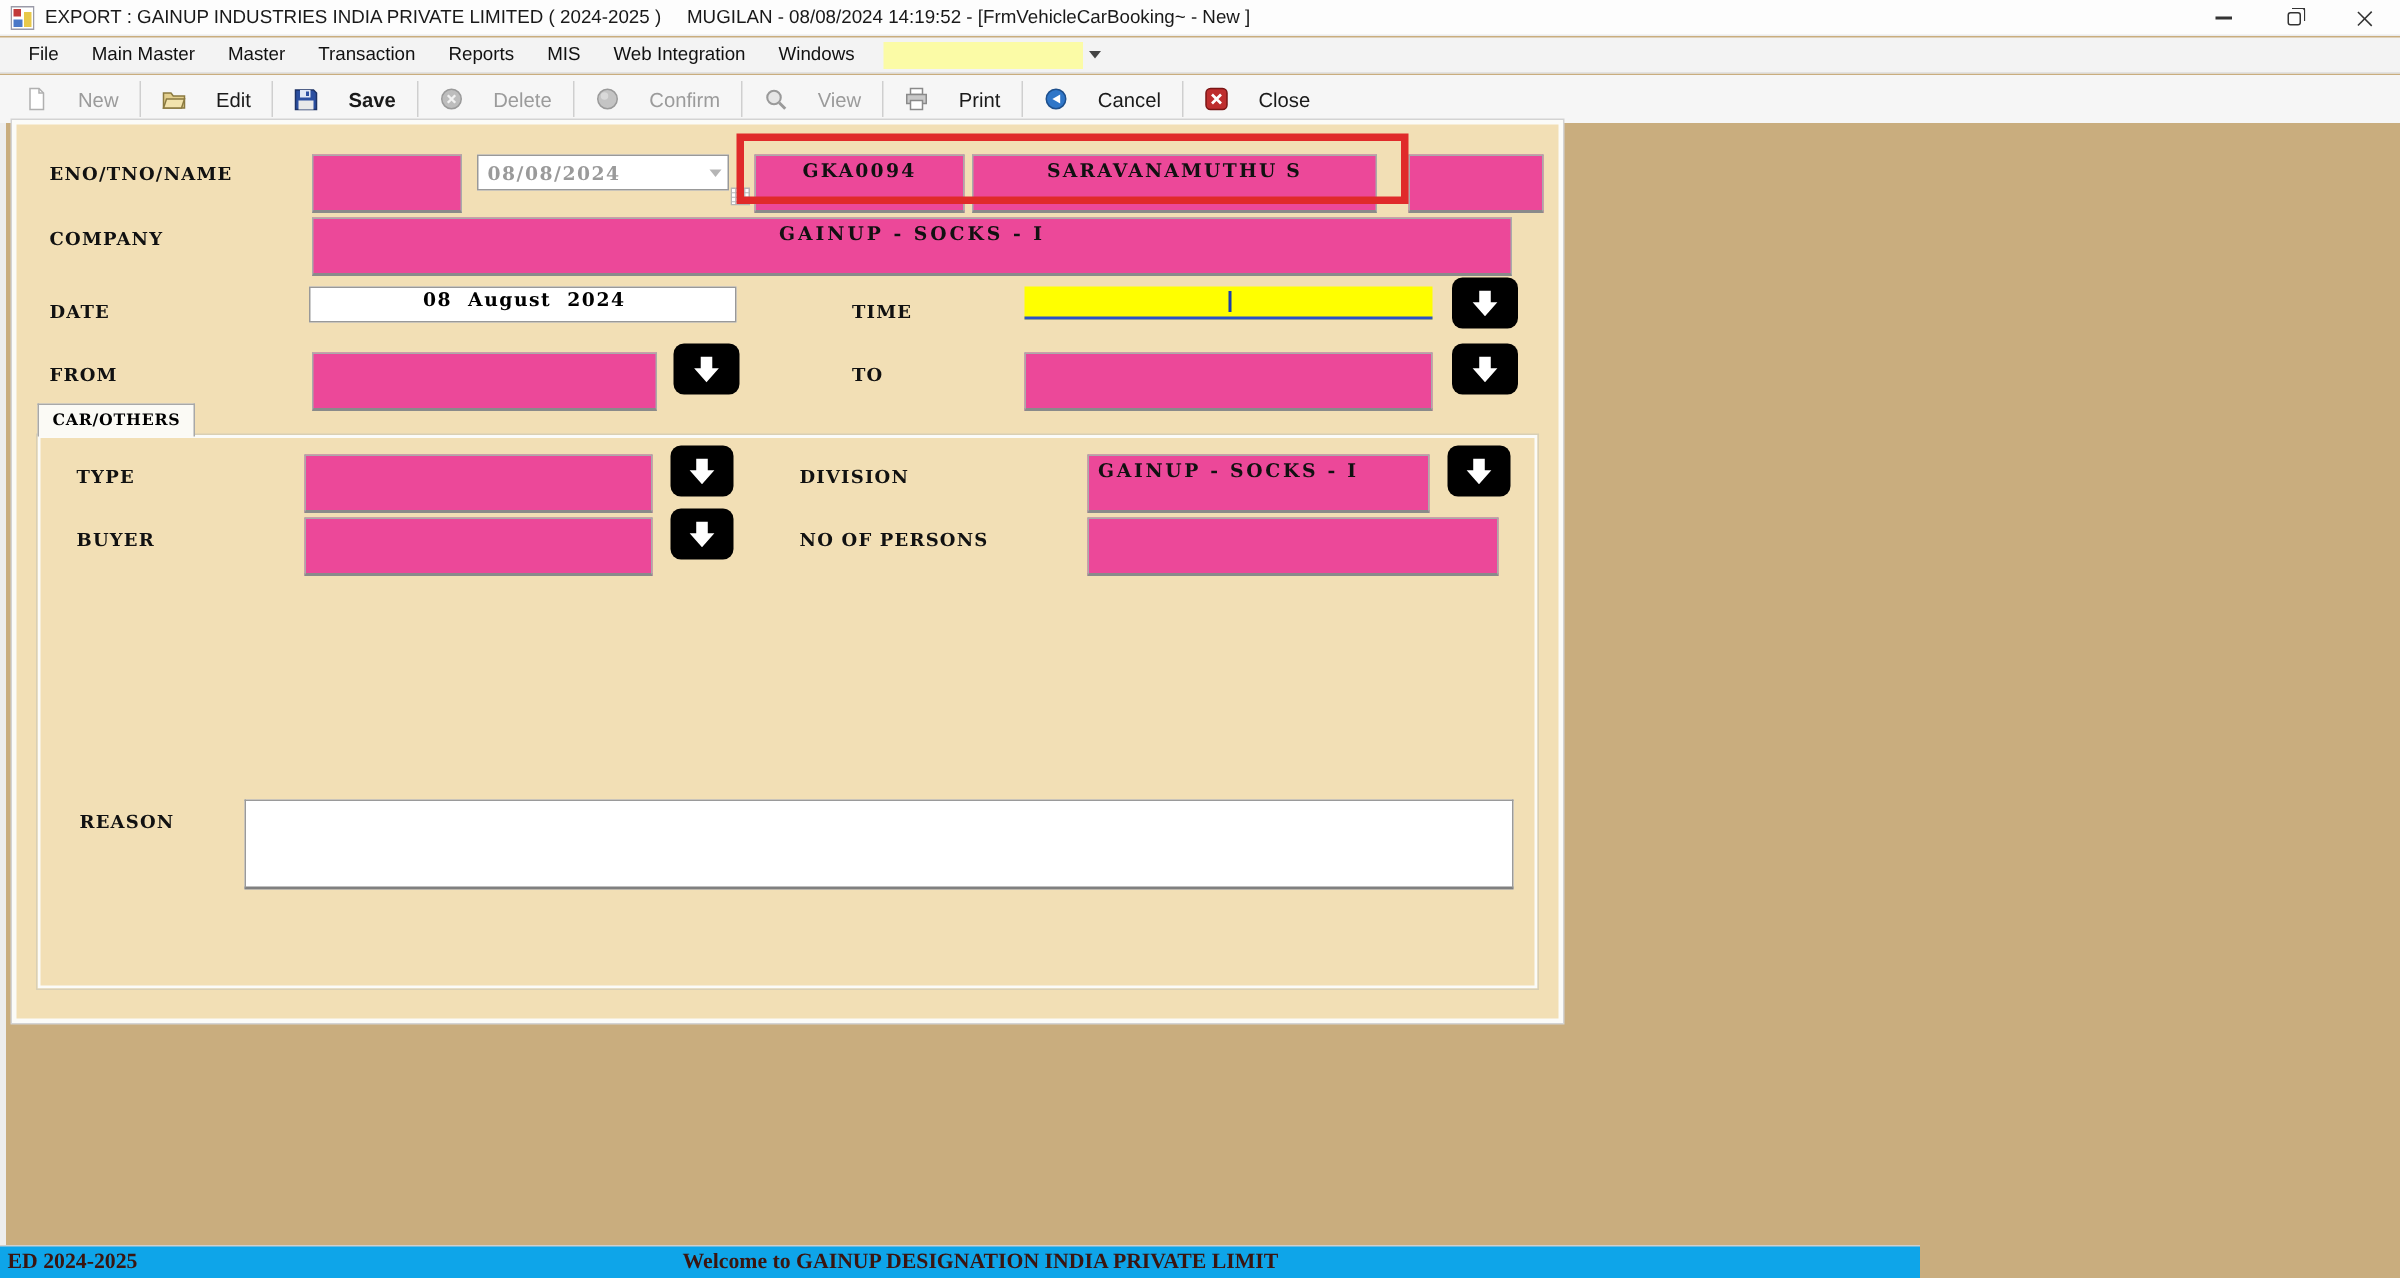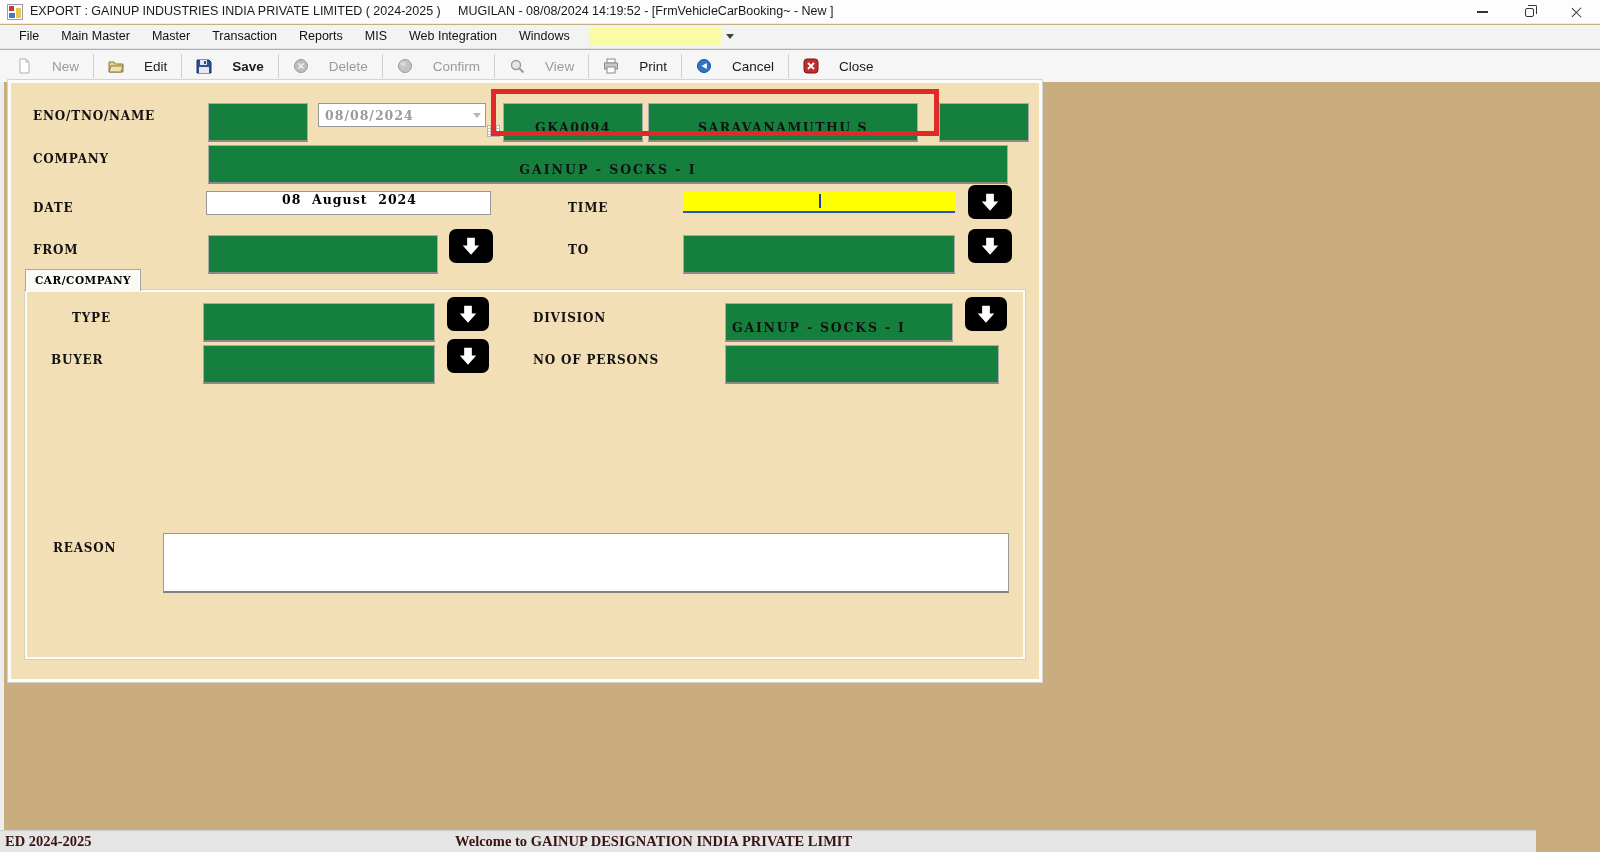--- a/index.html
+++ b/index.html
@@ -33,21 +33,21 @@
   .tbtn.disabled { color:#9b9b9b; }
   .tbtn.bold { font-weight:bold; }
   .tsep { width:1px; height:24px; background:#cfcfcf; margin:0 2px; }
   .ticon { width:16px; height:16px; display:inline-block; }
 
   
   .mdi { position:absolute; left:0; top:82px; width:1600px; height:748px; background:#c9ad7e; border-left:4px solid #ededed; }
   .form { position:absolute; left:8px; top:80px; width:1034px; height:602px; background:#f2dfb5; border:3px solid #fbfbf8; outline:1px solid #d3d3d3; }
 
   .lbl { position:absolute; font-family:"DejaVu Serif", serif; font-weight:bold; font-size:12px; letter-spacing:0.8px; color:#111; white-space:nowrap; }
-  .tb  { position:absolute; height:39px; background:#15803d; border:1px solid #aaa; border-bottom:2px solid #8a8a8a; font-family:"DejaVu Serif", serif; font-weight:bold; font-size:12.5px; letter-spacing:1.5px; color:#111; padding:16px 6px; white-space:pre; overflow:hidden; }
+  .tb  { position:absolute; height:39px; background:#ec4899; border:1px solid #aaa; border-bottom:2px solid #8a8a8a; font-family:"DejaVu Serif", serif; font-weight:bold; font-size:12.5px; letter-spacing:1.5px; color:#111; padding:2px 6px; white-space:pre; overflow:hidden; }
   .tb.center { text-align:center; }
   .dp { position:absolute; height:24px; background:#fff; border:1px solid #999; display:flex; align-items:center; padding:0 4px 0 6px; font-family:"DejaVu Serif", serif; font-weight:bold; font-size:12.5px; letter-spacing:1px; white-space:pre;gap:13px; }
   .dp .dtext { flex:1; }
   .dp.disabled { color:#9a9a9a; }
   .dp .cal { width:13px; height:13px; margin-right:3px; }
   .dp .darr { width:0; height:0; border-left:4px solid transparent; border-right:4px solid transparent; border-top:5px solid #555; }
   .dp.disabled .darr { border-top-color:#b5b5b5; }
 
   .dbtn { position:absolute; width:44px; height:34px; background:#000; border-radius:7px; display:flex; align-items:center; justify-content:center; }
   .dbtn svg { width:22px; height:22px; }
@@ -66,21 +66,21 @@
   .gcell { border-right:1px solid #9c9c9c; border-bottom:1px solid #9c9c9c; background:#fff; font-family:"DejaVu Serif", serif; font-weight:bold; font-size:11px; letter-spacing:0.5px; padding:3px 0 0 7px; overflow:hidden; }
   .ghead .gcell { height:21px; background:#fdfdfd; }
   .gdata .gcell { height:25px; }
   .grh { width:13px; padding:0; }
   .c-sno { width:87px; } .c-tno { width:97px; } .c-name { width:293px; } .c-desig { width:196px; }
   .gcell.green { background:#90ee90; }
 
   .reason { position:absolute; left:152px; top:450px; width:846px; height:60px; background:#fff; border:1px solid #9a9a9a; border-bottom:2px solid #808080; }
 
   
-  .statusbar { position:absolute; left:0; top:830px; width:1536px; height:22px; background:#e5e5e5; border-top:1px solid #cfcfcf; }
+  .statusbar { position:absolute; left:0; top:830px; width:1280px; height:22px; background:#0ea5e9; border-top:1px solid #cfcfcf; }
   .st-left { position:absolute; left:5px; top:2px; font-family:"Liberation Serif", serif; font-weight:bold; font-size:14.5px; color:#3a1510; }
   .st-center { position:absolute; left:455px; top:2px; font-family:"Liberation Serif", serif; font-weight:bold; font-size:14.5px; color:#3a1510; }
 </style>
 </head>
 <body>
 
 <div class="screen">
 
   <div class="titlebar">
     <span class="appicon">
@@ -269,24 +269,24 @@
         </svg>
     </div>
     <span class="lbl" style="left:557px; top:160px;">TO</span>
     <div class="tb" style="left:672px; top:152px; width:272px;"></div>
     <div class="dbtn" style="left:957px; top:146px;">
       <svg viewBox="0 0 20 20">
           <path d="M10 18 L2.5 9.5 H6.5 V2.5 H13.5 V9.5 H17.5 Z" fill="#fff"></path>
         </svg>
     </div>
 
-    <div class="tab">CAR/COMPANY</div>
+    <div class="tab">CAR/OTHERS</div>
     <div class="groupbox"></div>
 
-    <span class="lbl" style="left:40px; top:228px;margin-left:21px;">TYPE</span>
+    <span class="lbl" style="left:40px; top:228px;">TYPE</span>
     <div class="tb" style="left:192px; top:220px; width:232px;"></div>
     <div class="dbtn" style="left:436px; top:214px; width:42px;">
       <svg viewBox="0 0 20 20">
           <path d="M10 18 L2.5 9.5 H6.5 V2.5 H13.5 V9.5 H17.5 Z" fill="#fff"></path>
         </svg>
     </div>
     <span class="lbl" style="left:522px; top:228px;">DIVISION</span>
     <div class="tb" style="left:714px; top:220px; width:228px; letter-spacing:1.8px;">GAINUP - SOCKS - I</div>
     <div class="dbtn" style="left:954px; top:214px; width:42px;">
       <svg viewBox="0 0 20 20">

